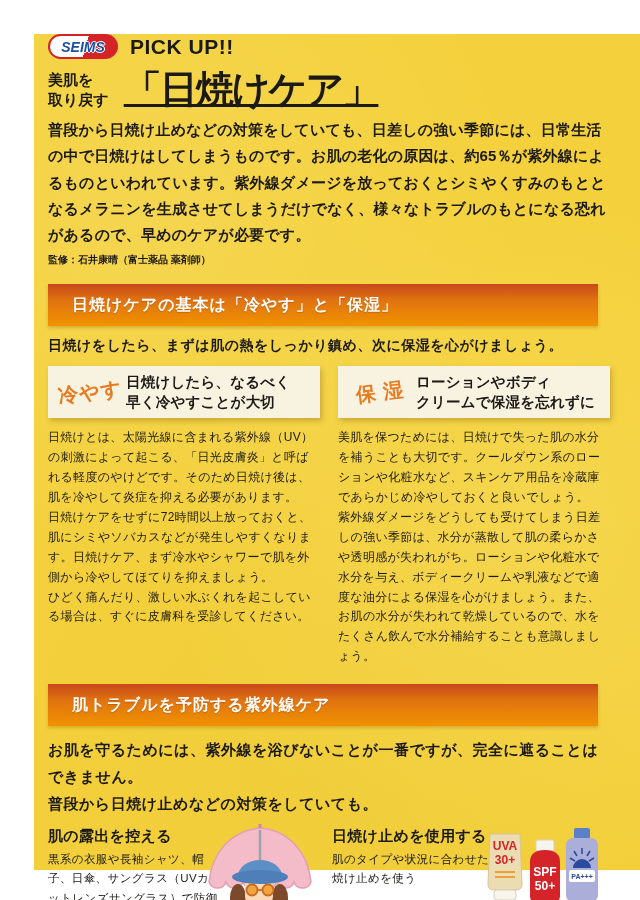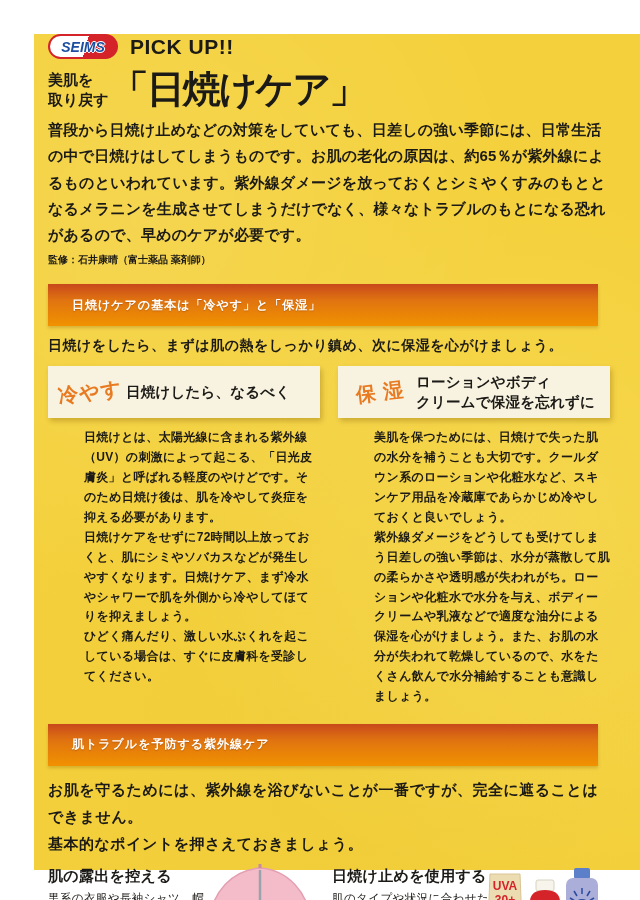--- a/index.html
+++ b/index.html
@@ -31,33 +31,33 @@
   .logo-pill span {
     font-weight:bold; font-style:italic; font-size:14px; letter-spacing:0;
     color:#1d4fa1;
     text-shadow:-1px 0 #fff, 1px 0 #fff, 0 1px #fff, 0 -1px #fff;
   }
   .pickup { font-size:21px; font-weight:bold; letter-spacing:.5px;text-align:right; }
 
   
   .title-row { display:flex; align-items:center; margin-top:5px; }
   .title-prefix { font-size:15px; font-weight:bold; line-height:1.3; }
-  .title-main { font-size:38px; font-weight:bold; letter-spacing:-2px; margin-left:2px; }
+  .title-main { font-size:38px; font-weight:bold; letter-spacing:-2px; margin-left:15px;text-decoration:underline; }
 
   
   .intro { margin-top:2px; font-size:15px; font-weight:bold; line-height:1.75; letter-spacing:.2px; }
   .credit { margin-top:5px; font-size:10px; font-weight:bold; }
 
   
   .banner {
     margin-top:17px; margin-right:12px; height:42px;
     background:linear-gradient(180deg,#c8481b 0%, #e07310 38%, #f19200 100%);
     display:flex; align-items:center;
     padding-left:24px;
-    color:#fff; font-size:12px; font-weight:bold; letter-spacing:1px;
+    color:#fff; font-size:16px; font-weight:bold; letter-spacing:1px;
     box-shadow:0 2px 3px rgba(130,70,0,.25);
     text-shadow:0 1px 1px rgba(120,50,0,.35);
   }
 
   .lead { margin-top:11px; font-size:14px; font-weight:bold; letter-spacing:.5px; }
   .lead2 { margin-top:10px; font-size:15px; font-weight:bold; letter-spacing:.5px; line-height:1.8; }
 
   
   .cards-row { display:flex; gap:18px; margin-top:11px; }
   .card {
@@ -66,21 +66,21 @@
     display:flex; align-items:center; padding:0 6px;
   }
   .card-label {
     width:72px; text-align:center; flex:none;
     color:#e87b22; font-size:20px; font-weight:bold; letter-spacing:1px;
     transform:rotate(-7deg);
   }
   .card-head { font-size:14.5px; font-weight:bold; line-height:1.4; letter-spacing:.2px; }
 
   .cols-row { display:flex; gap:18px; margin-top:10px; }
-  .col { flex:1; font-size:12px; font-weight:700; line-height:1.66; letter-spacing:.3px;margin-left:36px; }
+  .col { flex:1; font-size:12px; font-weight:400; line-height:1.66; letter-spacing:.3px; }
   .col p + p { margin-top:0; }
 
   
   .bottom { position:relative; margin-top:7px; height:212px; }
   .pt-head { font-size:15px; font-weight:bold; letter-spacing:.3px; line-height:1.3; }
   .pt-body { margin-top:4px; font-size:11.5px; font-weight:500; line-height:1.72; letter-spacing:.4px; }
 
   .pt1 { position:absolute; left:0; top:2px; width:172px; }
   .pt2 { position:absolute; left:284px; top:2px; width:175px; }
 
@@ -113,20 +113,21 @@
   <div class="credit">監修：石井康晴（富士薬品 薬剤師）</div>
 
   <div class="banner">日焼けケアの基本は「冷やす」と「保湿」</div>
   <div class="lead">日焼けをしたら、まずは肌の熱をしっかり鎮め、次に保湿を心がけましょう。</div>
 
   <div class="cards-row">
     <div class="card">
       <div class="card-label">冷やす</div>
       <div class="card-head">
         <div>日焼けしたら、なるべく</div>
+        <div>早く冷やすことが大切</div>
       </div>
     </div>
     <div class="card">
       <div class="card-label">保 湿</div>
       <div class="card-head">
         <div>ローションやボディ</div>
         <div>クリームで保湿を忘れずに</div>
       </div>
     </div>
   </div>
@@ -139,21 +140,21 @@
     </div>
     <div class="col">
       <p>美肌を保つためには、日焼けで失った肌の水分を補うことも大切です。クールダウン系のローションや化粧水など、スキンケア用品を冷蔵庫であらかじめ冷やしておくと良いでしょう。</p>
       <p>紫外線ダメージをどうしても受けてしまう日差しの強い季節は、水分が蒸散して肌の柔らかさや透明感が失われがち。ローションや化粧水で水分を与え、ボディークリームや乳液などで適度な油分による保湿を心がけましょう。また、お肌の水分が失われて乾燥しているので、水をたくさん飲んで水分補給することも意識しましょう。</p>
     </div>
   </div>
 
   <div class="banner">肌トラブルを予防する紫外線ケア</div>
   <div class="lead2">
     <div>お肌を守るためには、紫外線を浴びないことが一番ですが、完全に遮ることはできません。</div>
-    <div>基本的なポイントを押さえておきましょう。</div>
+    <div>普段から日焼け止めなどの対策をしていても。</div>
   </div>
 
   <div class="bottom">
 
     <div class="pt1">
       <div class="pt-head">肌の露出を控える</div>
       <div class="pt-body">黒系の衣服や長袖シャツ、帽子、日傘、サングラス（UVカットレンズサングラス）で防御</div>
     </div>
 
     <svg class="ill-umbrella" width="124" height="132" viewBox="0 0 124 132">

